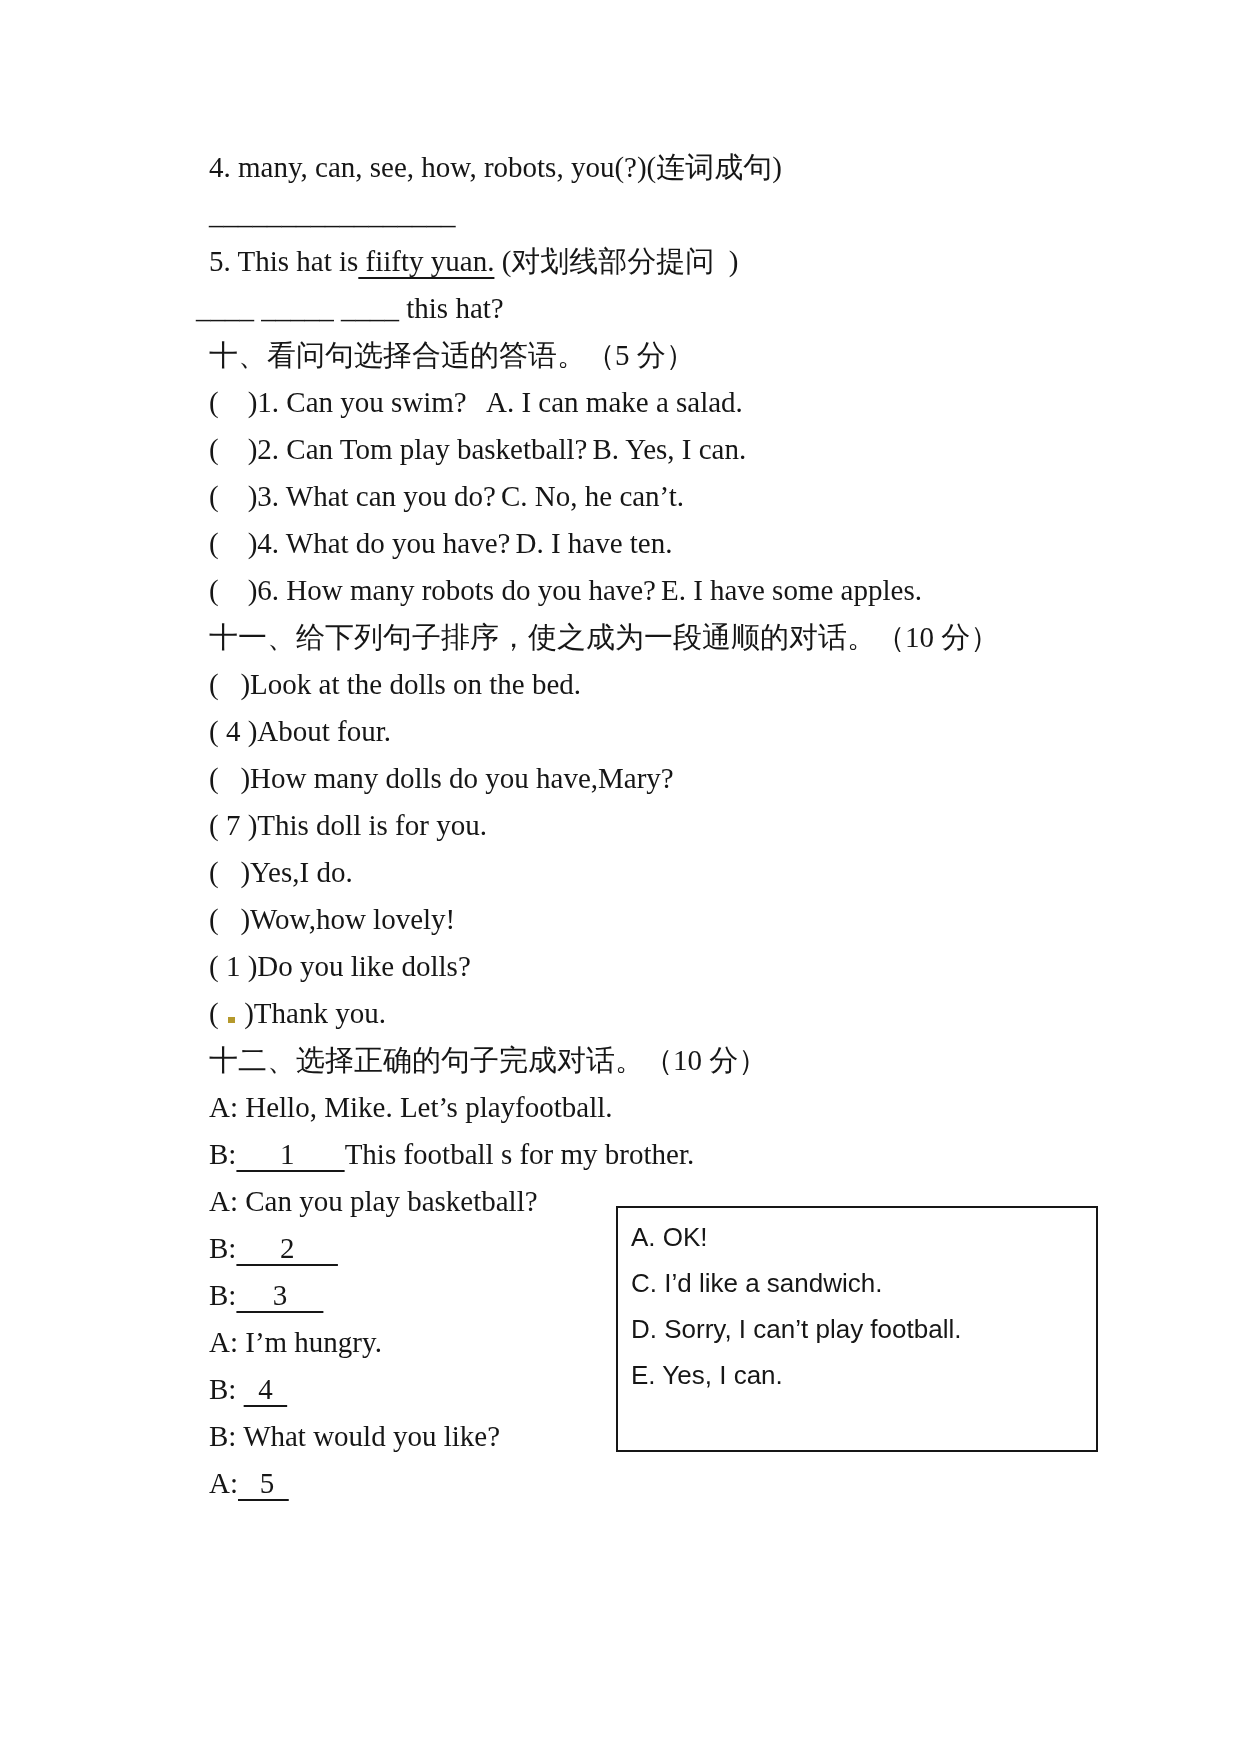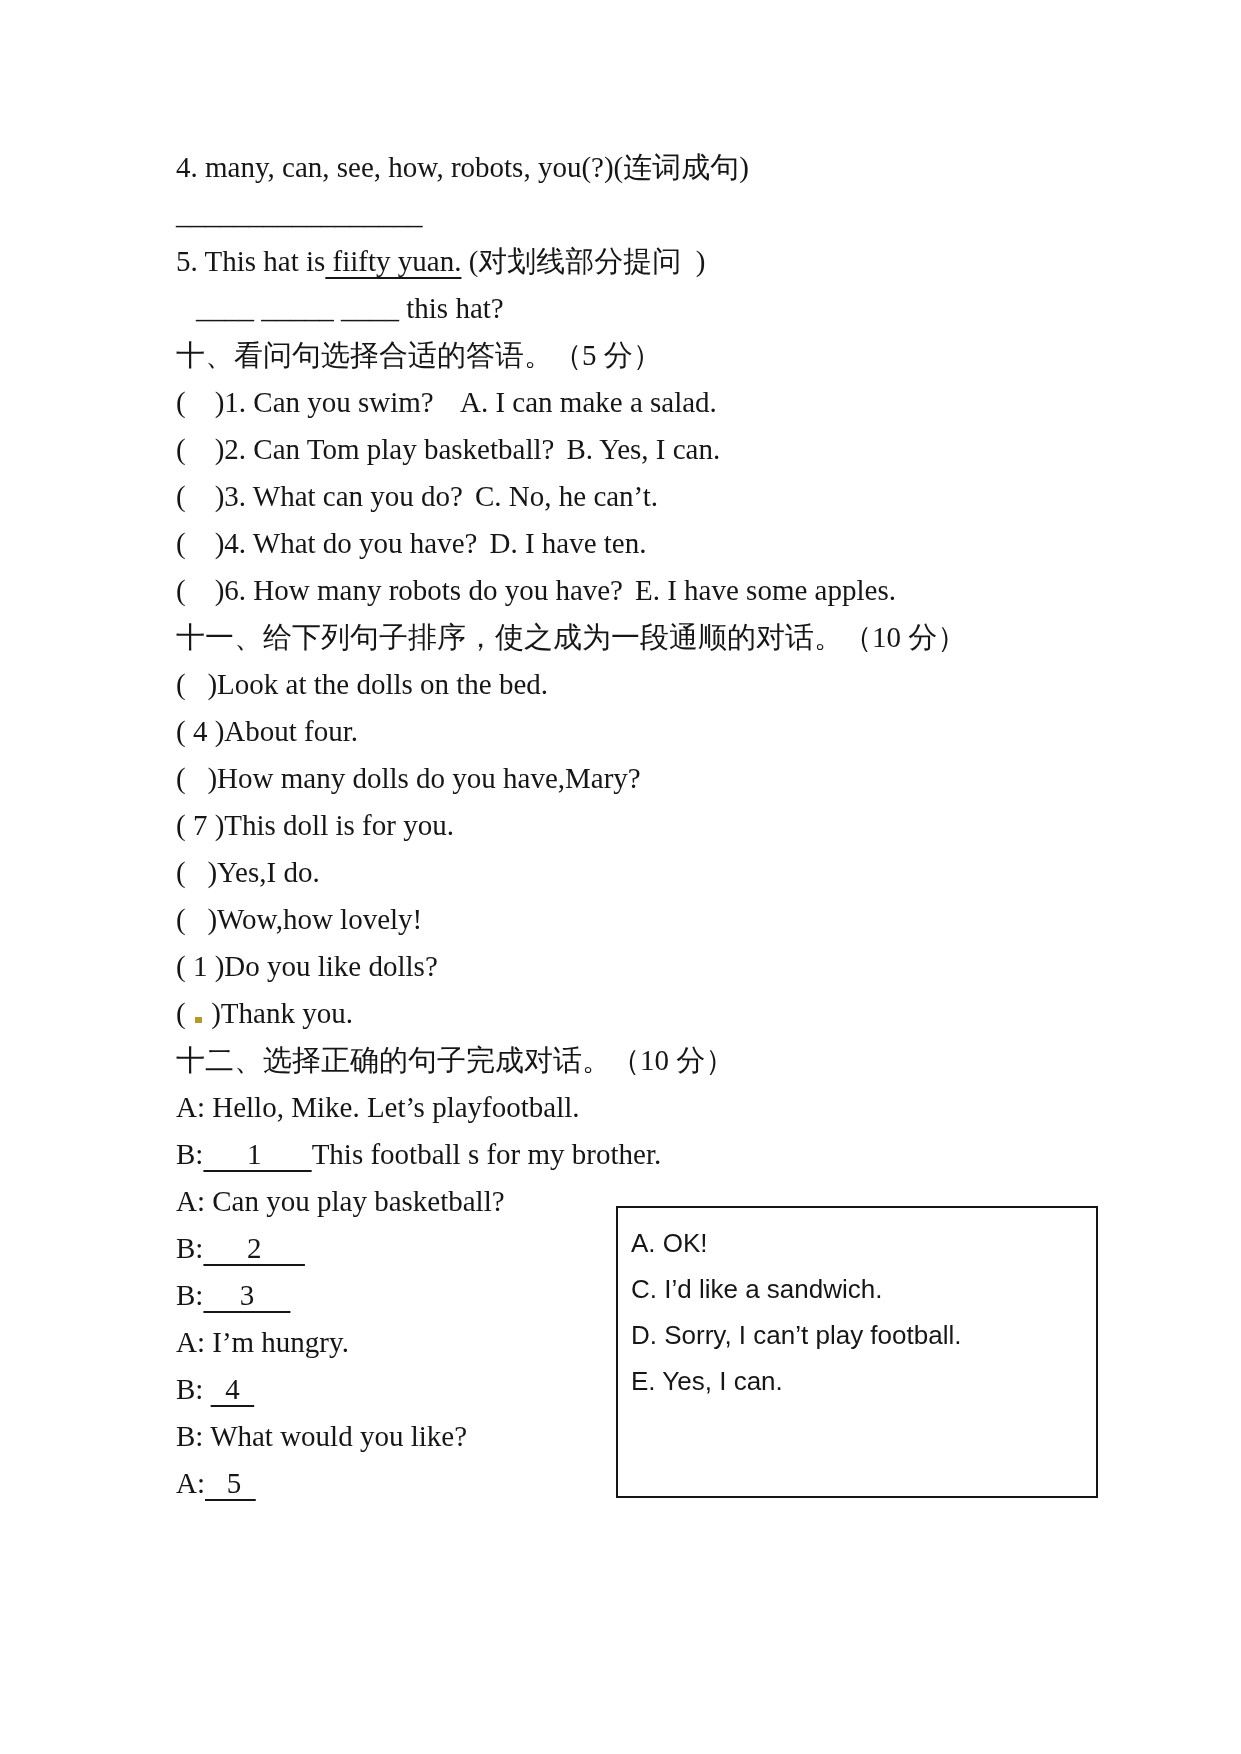--- a/index.html
+++ b/index.html
@@ -16,47 +16,48 @@
   .content{
     position:absolute;
     left:176px;
     top:144px;
     width:1000px;
   }
   .line{
     height:47px;
     line-height:47px;
     white-space:pre;
+    margin-left:33px;
   }
   .indent22{}
   .indent20{margin-left:20px;}
-  .row10{display:flex;column-gap:12px;font-family:Liberation Serif, serif;}
+  .row10{display:flex;column-gap:5px;font-family:Liberation Serif, serif;}
   .q10{min-width:272px;white-space:pre;}
   .a10{white-space:pre;}
   .u{
     text-decoration:underline;
     text-decoration-thickness:2px;
     text-underline-offset:6px;
     white-space:pre;
   }
   .dot{
     display:inline-block;
     width:7px;height:6px;
     background:#b5992c;
     margin:0 2px;
   }
   .options-box{
     position:absolute;
     left:616px;
     top:1206px;
     width:482px;
-    height:292px;
+    height:246px;
     box-sizing:border-box;
     border:2px solid #161616;
-    padding:12px 0 0 13px;
+    padding:6px 0 0 13px;
     font-family:"Liberation Sans","DejaVu Sans",sans-serif;
     font-size:26px;
   }
   .option-line{
     height:46px;
     line-height:46px;
     white-space:pre;
   }
 </style>
 </head>

